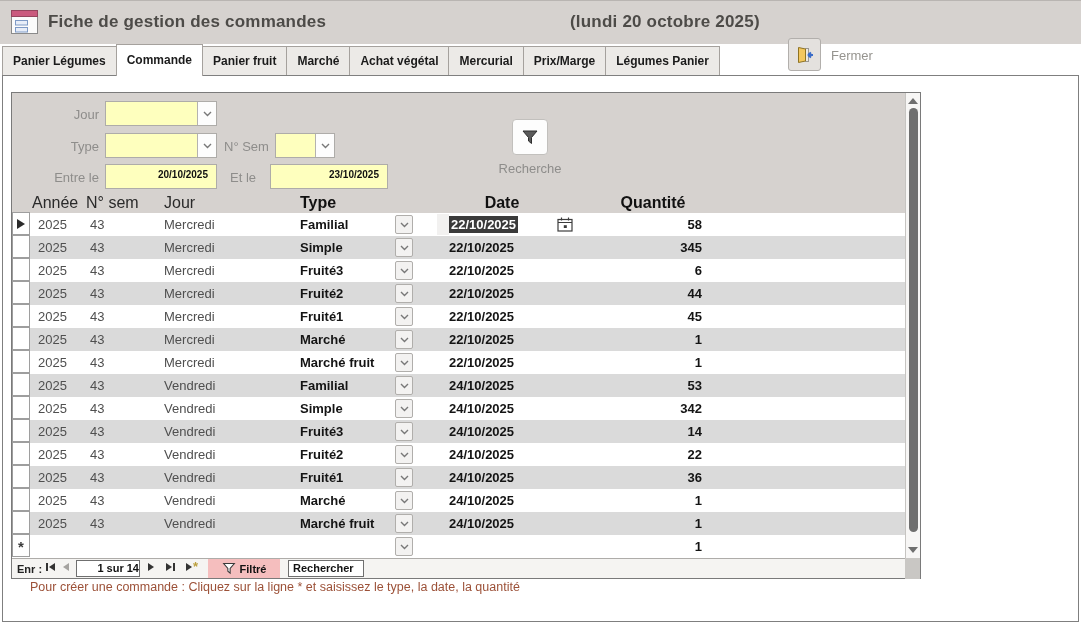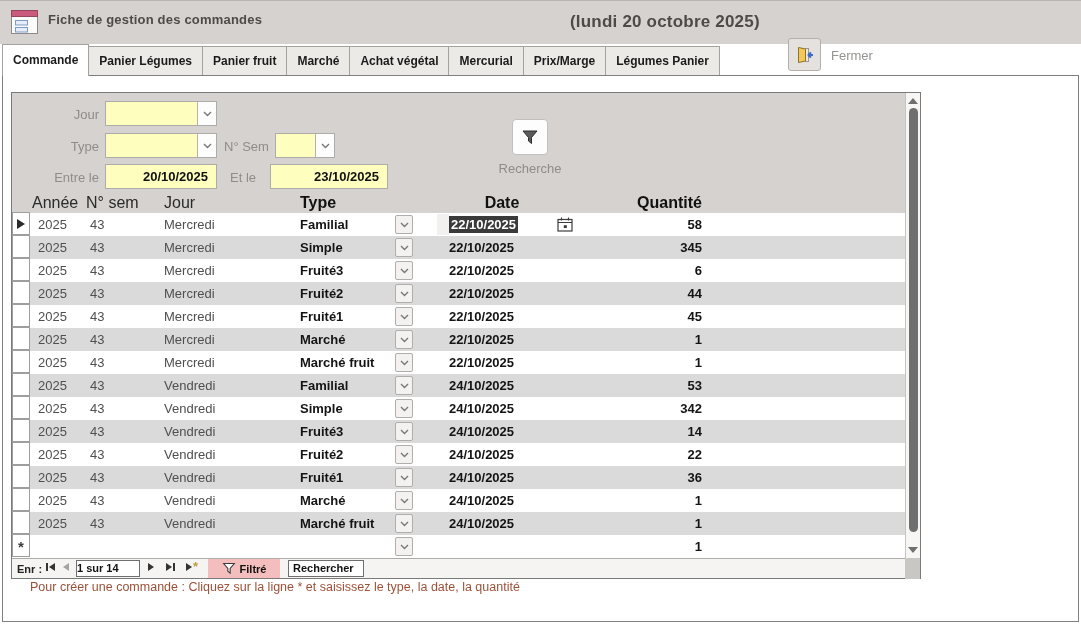--- a/index.html
+++ b/index.html
@@ -2,38 +2,38 @@
 <html><head>
 <meta charset="utf-8">
 <style>
   * { margin:0; padding:0; box-sizing:border-box; }
   html,body { background:#fff; }
   body { font-family:"Liberation Sans", sans-serif; width:1081px; height:625px; position:relative; overflow:hidden; }
 
   
   .titlebar { position:absolute; left:0; top:0; width:1081px; height:44px; background:#d6d2cf; border-top:1px solid #b9b5b2; }
   .form-icon { position:absolute; left:10px; top:6px; width:30px; height:30px; }
-  .app-title { position:absolute; left:48px; top:11px; font-size:13px; font-weight:700; color:#4d4b48; letter-spacing:.2px; }
+  .app-title { position:absolute; left:48px; top:11px; font-size:17px; font-weight:700; color:#4d4b48; letter-spacing:.2px; }
   .date-note { position:absolute; left:570px; top:11px; font-size:17px; font-weight:700; color:#4d4b48; letter-spacing:.2px; }
 
   
   .tabrow { position:absolute; left:2px; top:44px; height:31px; display:flex; align-items:flex-end; z-index:5; }
   .tab { height:29px; line-height:28px; padding:0 10px; background:#eceae7; border:1px solid #a5a19d; border-bottom:none; font-size:12px; font-weight:700; color:#1b1b1b; margin-right:-1px; white-space:nowrap; cursor:default; }
   .tab.active { background:#fff; height:32px; line-height:30px; margin-bottom:-1px; z-index:6; position:relative; }
   .close-btn { position:absolute; left:788px; top:38px; width:33px; height:33px; background:#e4e1de; border:1px solid #b2afac; border-radius:3px; display:flex; align-items:center; justify-content:center; }
   .close-label { position:absolute; left:831px; top:48px; font-size:13px; color:#96948f; }
 
   
   .page { position:absolute; left:2px; top:75px; width:1077px; height:547px; background:#fff; border:1px solid #7f7f7f; }
 
   
   .region { position:absolute; left:8px; top:16px; width:910px; height:487px; border:1px solid #7a7a7a; background:#fff; }
   .filter-panel { position:absolute; left:0; top:0; width:908px; height:120px; background:#d6d2cf;padding-left:8px; }
   .flabel { position:absolute; font-size:13px; color:#8e8d8b; text-align:right; }
-  .yfield { position:absolute; background:#feffbe; border:1px solid #aeaca9; height:25px; font-size:13px; font-weight:700; color:#111; }
+  .yfield { position:absolute; background:#feffbe; border:1px solid #aeaca9; height:25px; font-size:10px; font-weight:700; color:#111; }
   .combo { display:flex; }
   .combo .val { flex:1; }
   .combo .drop { width:19px; background:#fdfdfd; border-left:1px solid #b4b2af; display:flex; align-items:center; justify-content:center; }
   .datefield { text-align:right; padding:4px 8px 0 0; }
   .search-btn { position:absolute; left:500px; top:26px; width:36px; height:36px; background:#fdfdfd; border:1px solid #c2c0bd; border-radius:4px; display:flex; align-items:center; justify-content:center; }
   .search-label { position:absolute; left:472px; top:68px; width:92px; text-align:center; font-size:13px; color:#8e8d8b; }
 
   
   .thead { position:absolute; top:99px; height:21px; line-height:21px; font-size:16px; color:#2a2a2a; }
   .thead.b { font-weight:700; color:#111; }
@@ -66,21 +66,21 @@
 
   
   .navbar { position:absolute; left:0; top:465px; width:908px; height:20px; background:#f5f4f2; border-top:1px solid #aeaca9; font-size:11px; }
   .nav-label { position:absolute; left:5px; top:4px; color:#222; font-weight:700; }
   .navbtn { position:absolute; top:4px; display:flex; align-items:center; gap:1px; }
   .tri-r { width:0; height:0; border-top:4px solid transparent; border-bottom:4px solid transparent; border-left:6px solid #333; }
   .tri-l { width:0; height:0; border-top:4px solid transparent; border-bottom:4px solid transparent; border-right:6px solid #333; }
   .tri-l.dim { border-right-color:#a5a3a0; }
   .vbar { width:2px; height:8px; background:#333; }
   .newstar { color:#bb9f3c; font-weight:700; font-size:13px; line-height:8px; }
-  .countbox { position:absolute; left:64px; top:1px; width:64px; height:17px; background:#fff; border:1px solid #6f6f6f; text-align:left; line-height:15px; font-weight:700; color:#111; }
+  .countbox { position:absolute; left:64px; top:1px; width:64px; height:17px; background:#fff; border:1px solid #6f6f6f; text-align:right; line-height:15px; font-weight:700; color:#111; }
   .filtre { position:absolute; left:196px; top:0; width:72px; height:19px; background:#f5bebe; display:flex; align-items:center; justify-content:center; gap:4px; font-weight:700; color:#111; }
   .searchbox { position:absolute; left:276px; top:1px; width:76px; height:17px; background:#fff; border:1px solid #6f6f6f; line-height:15px; padding-left:4px; font-weight:700; color:#111; }
   .corner { position:absolute; left:893px; top:465px; width:15px; height:21px; background:#c9c7c4; }
 
   
   .hint { position:absolute; left:3px; top:504px; font-size:12.5px; color:#9c5138;margin-left:24px; }
 </style>
 </head>
 <body>
 
@@ -89,22 +89,22 @@
     <rect x="1.5" y="3.5" width="26" height="23" fill="#fbfbfb" stroke="#8a8a8a"></rect>
     <rect x="1.5" y="3.5" width="26" height="6" fill="#ca5a7e" stroke="#94465e"></rect>
     <rect x="5.5" y="13.5" width="12" height="4.5" fill="#e7edf8" stroke="#7e9ac6"></rect>
     <rect x="5.5" y="20.5" width="12" height="4.5" fill="#e7edf8" stroke="#7e9ac6"></rect>
   </svg>
   <div class="app-title">Fiche de gestion des commandes</div>
   <div class="date-note">(lundi 20 octobre 2025)</div>
 </div>
 
 <div class="tabrow">
+    <div class="tab">Panier Légumes</div>
     <div class="tab active">Commande</div>
-    <div class="tab">Panier Légumes</div>
     <div class="tab">Panier fruit</div>
     <div class="tab">Marché</div>
     <div class="tab">Achat végétal</div>
     <div class="tab">Mercurial</div>
     <div class="tab">Prix/Marge</div>
     <div class="tab">Légumes Panier</div>
   </div>
 
 <div class="close-btn">
   <svg width="20" height="20" viewBox="0 0 20 20">
@@ -159,21 +159,21 @@
           <polygon points="2,2 16,2 10.5,8.5 10.5,14.5 7.5,12 7.5,8.5" fill="#5a5a5a" stroke="#2e2e2e" stroke-width="1"></polygon>
         </svg>
       </div>
       <div class="search-label">Recherche</div>
 
       <div class="thead" style="left:20px; width:50px;">Année</div>
       <div class="thead" style="left:74px; width:56px;">N° sem</div>
       <div class="thead" style="left:152px; width:60px;">Jour</div>
       <div class="thead b" style="left:288px; width:60px;">Type</div>
       <div class="thead b" style="left:437px; width:106px; text-align:center;">Date</div>
-      <div class="thead b" style="left:592px; width:98px; text-align:right;">Quantité</div>
+      <div class="thead b" style="left:592px; width:98px; text-align:center;">Quantité</div>
     </div>
 
     <div class="tbody">
         <div class="trow">
           <div class="selcell">
             <span class="curarrow"></span>
           </div>
           <div class="c annee">2025</div>
           <div class="c sem">43</div>
           <div class="c jour">Mercredi</div>

